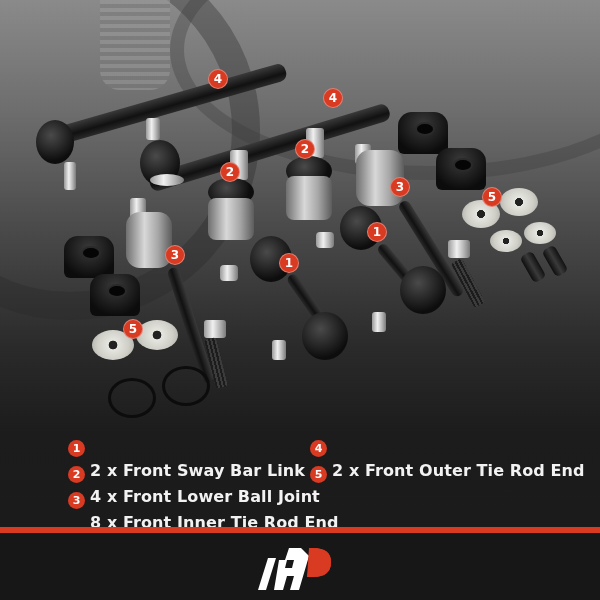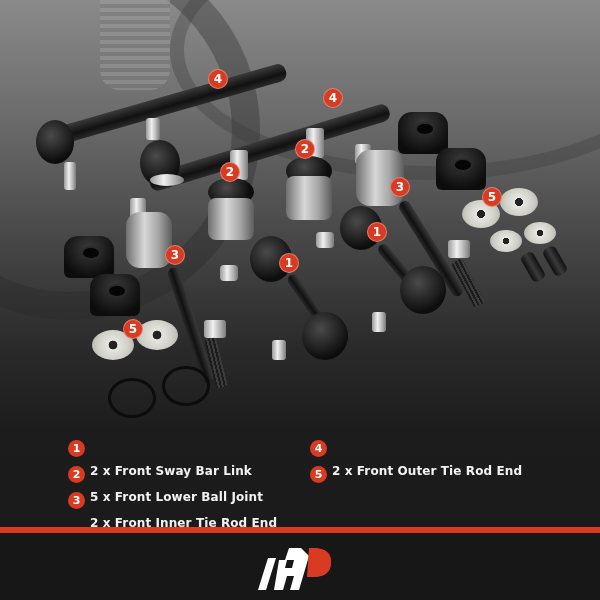--- a/index.html
+++ b/index.html
@@ -42,21 +42,21 @@
   }
 
   
   .legend { position: absolute; left: 0; top: 440px; width: 600px; height: 80px; }
   .legend-col { position: absolute; top: 0; }
   .legend-col.left { left: 68px; }
   .legend-col.right { left: 310px; }
   .legend-item { display: flex; align-items: center; height: 17px; margin-bottom: 9px; }
   .legend-num { width: 17px; height: 17px; border-radius: 50%; background: #d83a22; color: #fff;
     font-size: 11px; font-weight: bold; display: flex; align-items: center; justify-content: center; margin-right: 5px; flex: none; }
-  .legend-text { color: #f2f2f2; font-size: 12px; font-weight: bold; letter-spacing: .1px; white-space: nowrap; margin-top: 44px; }
+  .legend-text { color: #f2f2f2; font-size: 16px; font-weight: bold; letter-spacing: .1px; white-space: nowrap; margin-top: 44px; }
 
   .divider { position: absolute; left: 0; top: 527px; width: 600px; height: 6px; background: #d83a22; }
   .footer { position: absolute; left: 0; top: 533px; width: 600px; height: 67px; background: #171717; }
   .logo { position: absolute; left: 249px; top: 546px; width: 92px; height: 46px; }
 </style>
 </head>
 <body>
 
 <div class="canvas">
 
@@ -145,25 +145,25 @@
 </div>
 
 <div class="legend">
   <div class="legend-col left">
     <div class="legend-item">
       <span class="legend-num">1</span>
       <span class="legend-text">2 x Front Sway Bar Link</span>
     </div>
     <div class="legend-item">
       <span class="legend-num">2</span>
-      <span class="legend-text">5 x Front Lower Ball Joint</span>
+      <span class="legend-text">4 x Front Lower Ball Joint</span>
     </div>
     <div class="legend-item">
       <span class="legend-num">3</span>
-      <span class="legend-text">2 x Front Inner Tie Rod End</span>
+      <span class="legend-text">8 x Front Inner Tie Rod End</span>
     </div>
   </div>
   <div class="legend-col right">
     <div class="legend-item">
       <span class="legend-num">4</span>
       <span class="legend-text">2 x Front Outer Tie Rod End</span>
     </div>
     <div class="legend-item">
       <span class="legend-num">5</span>
     </div>

